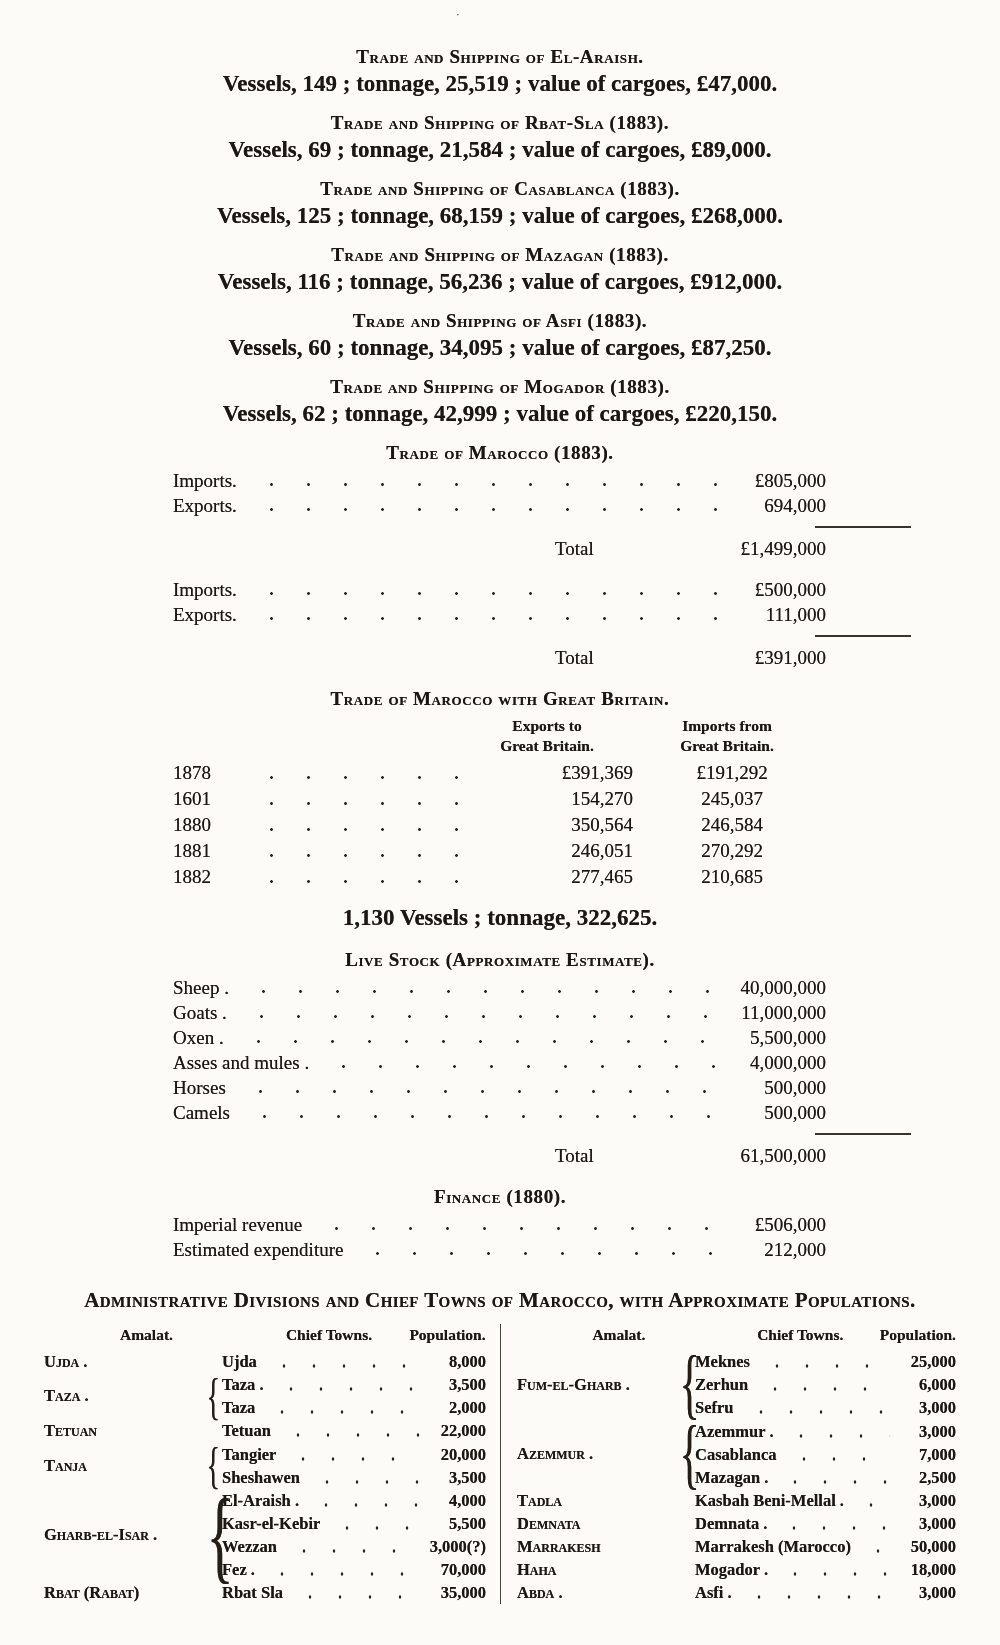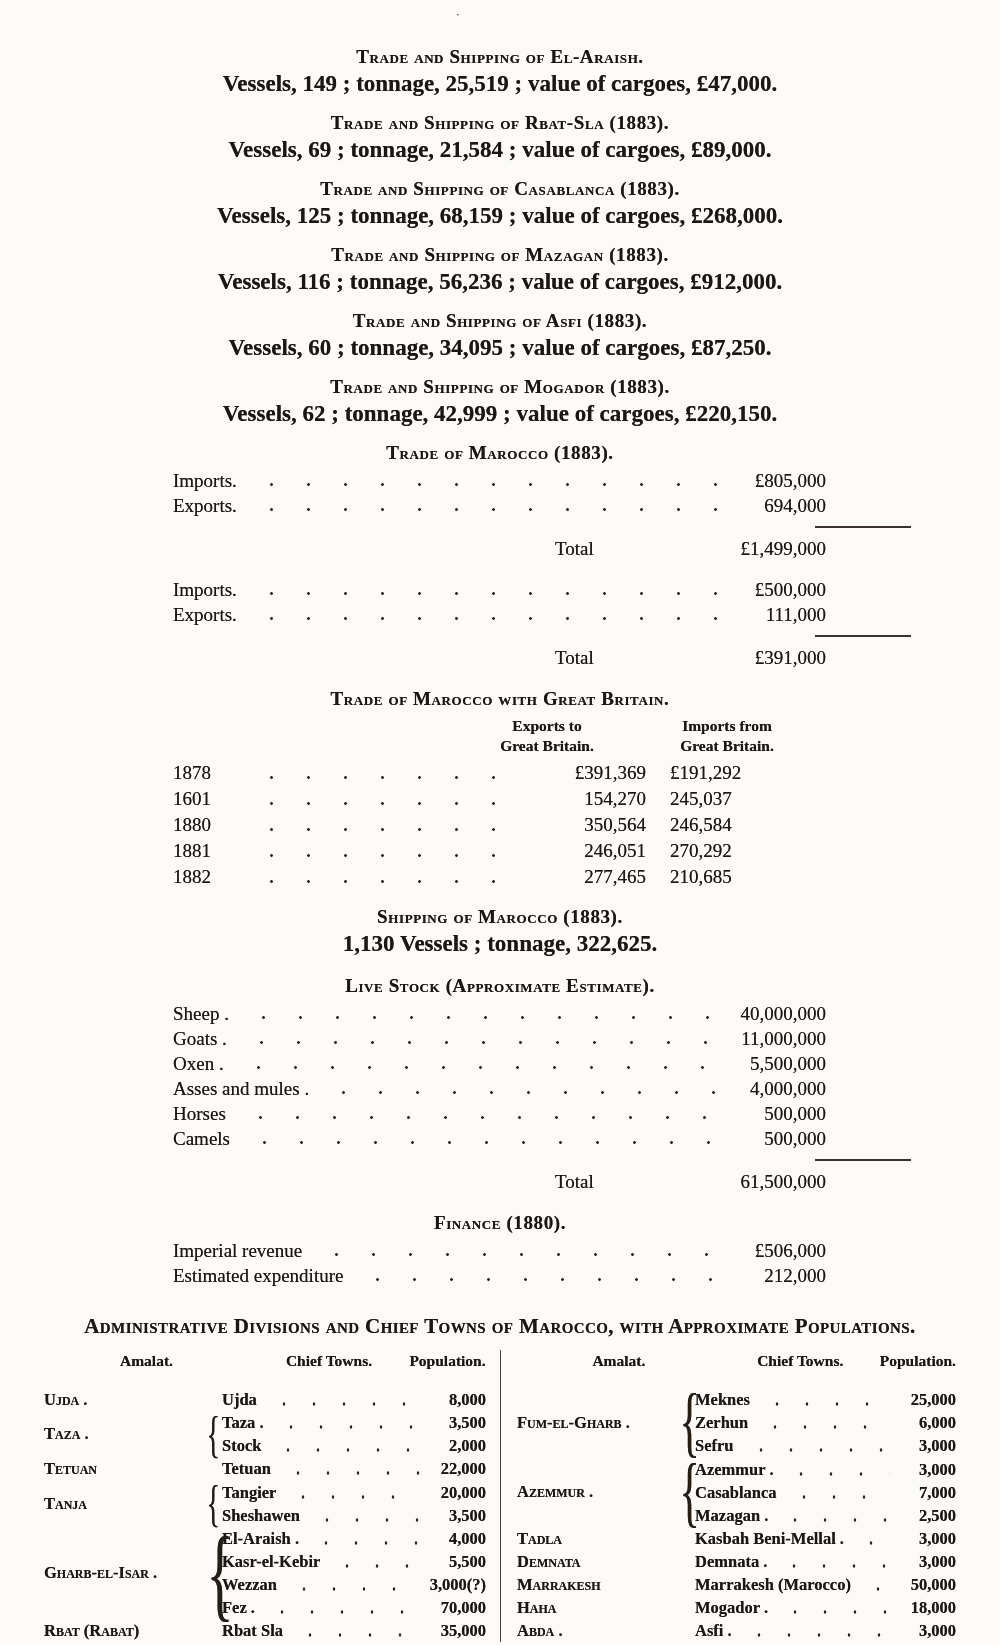--- a/index.html
+++ b/index.html
@@ -46,29 +46,29 @@
   .total-row .tv{flex:1;text-align:right;white-space:nowrap;}
   
   .gb{margin:4px 0 0 85px;width:653px;}
   .gb-head{display:flex;margin-bottom:4px;}
   .gb-head .sp{flex:1;}
   .gb-h{width:170px;text-align:center;font-size:15.5px;line-height:20px;white-space:pre-line;font-weight:bold;}
   .gb-h.h2x{margin-right:14px;margin-left:10px;}
   .gb-row{display:flex;align-items:baseline;font-size:19px;line-height:26px;}
   .gb-row .yr{width:64px;}
   .gb-row .v1{width:140px;text-align:right;white-space:nowrap;}
-  .gb-row .v2{width:150px;text-align:left;margin-left:24px;margin-right:6px;white-space:nowrap;}
+  .gb-row .v2{width:150px;text-align:center;margin-left:24px;margin-right:19px;white-space:nowrap;}
   
   .admin{margin:26px -44px 0 -44px;}
   .admin-h{text-align:center;font-variant:small-caps;font-weight:bold;font-size:21px;letter-spacing:.4px;line-height:24px;margin-bottom:12px;}
   .acols{display:flex;}
   .acol{width:50%;box-sizing:border-box;}
   .acol.right{border-left:1.5px solid #4a433a;padding-left:16px;}
   .acol.left{padding-right:14px;}
-  .ahead{display:flex;font-size:15.5px;font-weight:bold;line-height:22px;margin-bottom:16px;}
+  .ahead{display:flex;font-size:15.5px;font-weight:bold;line-height:22px;margin-bottom:4px;}
   .ahead .a{width:205px;text-align:center;}
   .ahead .b{width:160px;text-align:center;}
   .ahead .c{flex:1;text-align:center;}
   .ag{display:flex;align-items:center;}
   .ag-amalat{width:158px;font-variant:small-caps;font-weight:bold;font-size:16.5px;white-space:nowrap;}
   .ag-brace{width:20px;text-align:center;font-weight:normal;line-height:.9;transform:scaleX(.55);transform-origin:center;color:#241e17;}
   .ag-towns{flex:1;}
   .trow{display:flex;align-items:baseline;font-weight:bold;font-size:16.5px;line-height:23px;}
   .trow .tname{white-space:nowrap;}
   .trow .leader{margin:0 8px 5px 10px;background-size:30px 5px;height:4px;}
@@ -190,21 +190,20 @@
             <span class="yr">1882</span>
             <span class="leader"></span>
             <span class="v1">277,465</span>
             <span class="v2">210,685</span>
           </div>
         </div>
     </div>
   </section>
 
   <section class="ts" style="margin-top:14px;">
-    <div class="h">Shipping of Marocco (1883).</div>
     <div class="d">1,130 Vessels ; tonnage, 322,625.</div>
   </section>
 
   <section class="blk" style="margin-top:16px;">
     <div class="h">Live Stock (Approximate Estimate).</div>
     <div class="rows" id="ls-rows">
         <div class="frow">
           <span class="lbl">Sheep .</span>
           <span class="leader"></span>
           <span class="val">40,000,000</span>
@@ -284,21 +283,21 @@
             <div class="ag">
               <div class="ag-amalat">Taza .</div>
               <div class="ag-brace" style="font-size: 51.52px;">{</div>
               <div class="ag-towns">
                 <div class="trow">
                   <span class="tname">Taza .</span>
                   <span class="leader"></span>
                   <span class="pop">3,500</span>
                 </div>
                 <div class="trow">
-                  <span class="tname">Stock</span>
+                  <span class="tname">Taza</span>
                   <span class="leader"></span>
                   <span class="pop">2,000</span>
                 </div>
               </div>
             </div>
             <div class="ag">
               <div class="ag-amalat">Tetuan</div>
               <div class="ag-brace" style="font-size: 25.76px;"></div>
               <div class="ag-towns">
                 <div class="trow">

